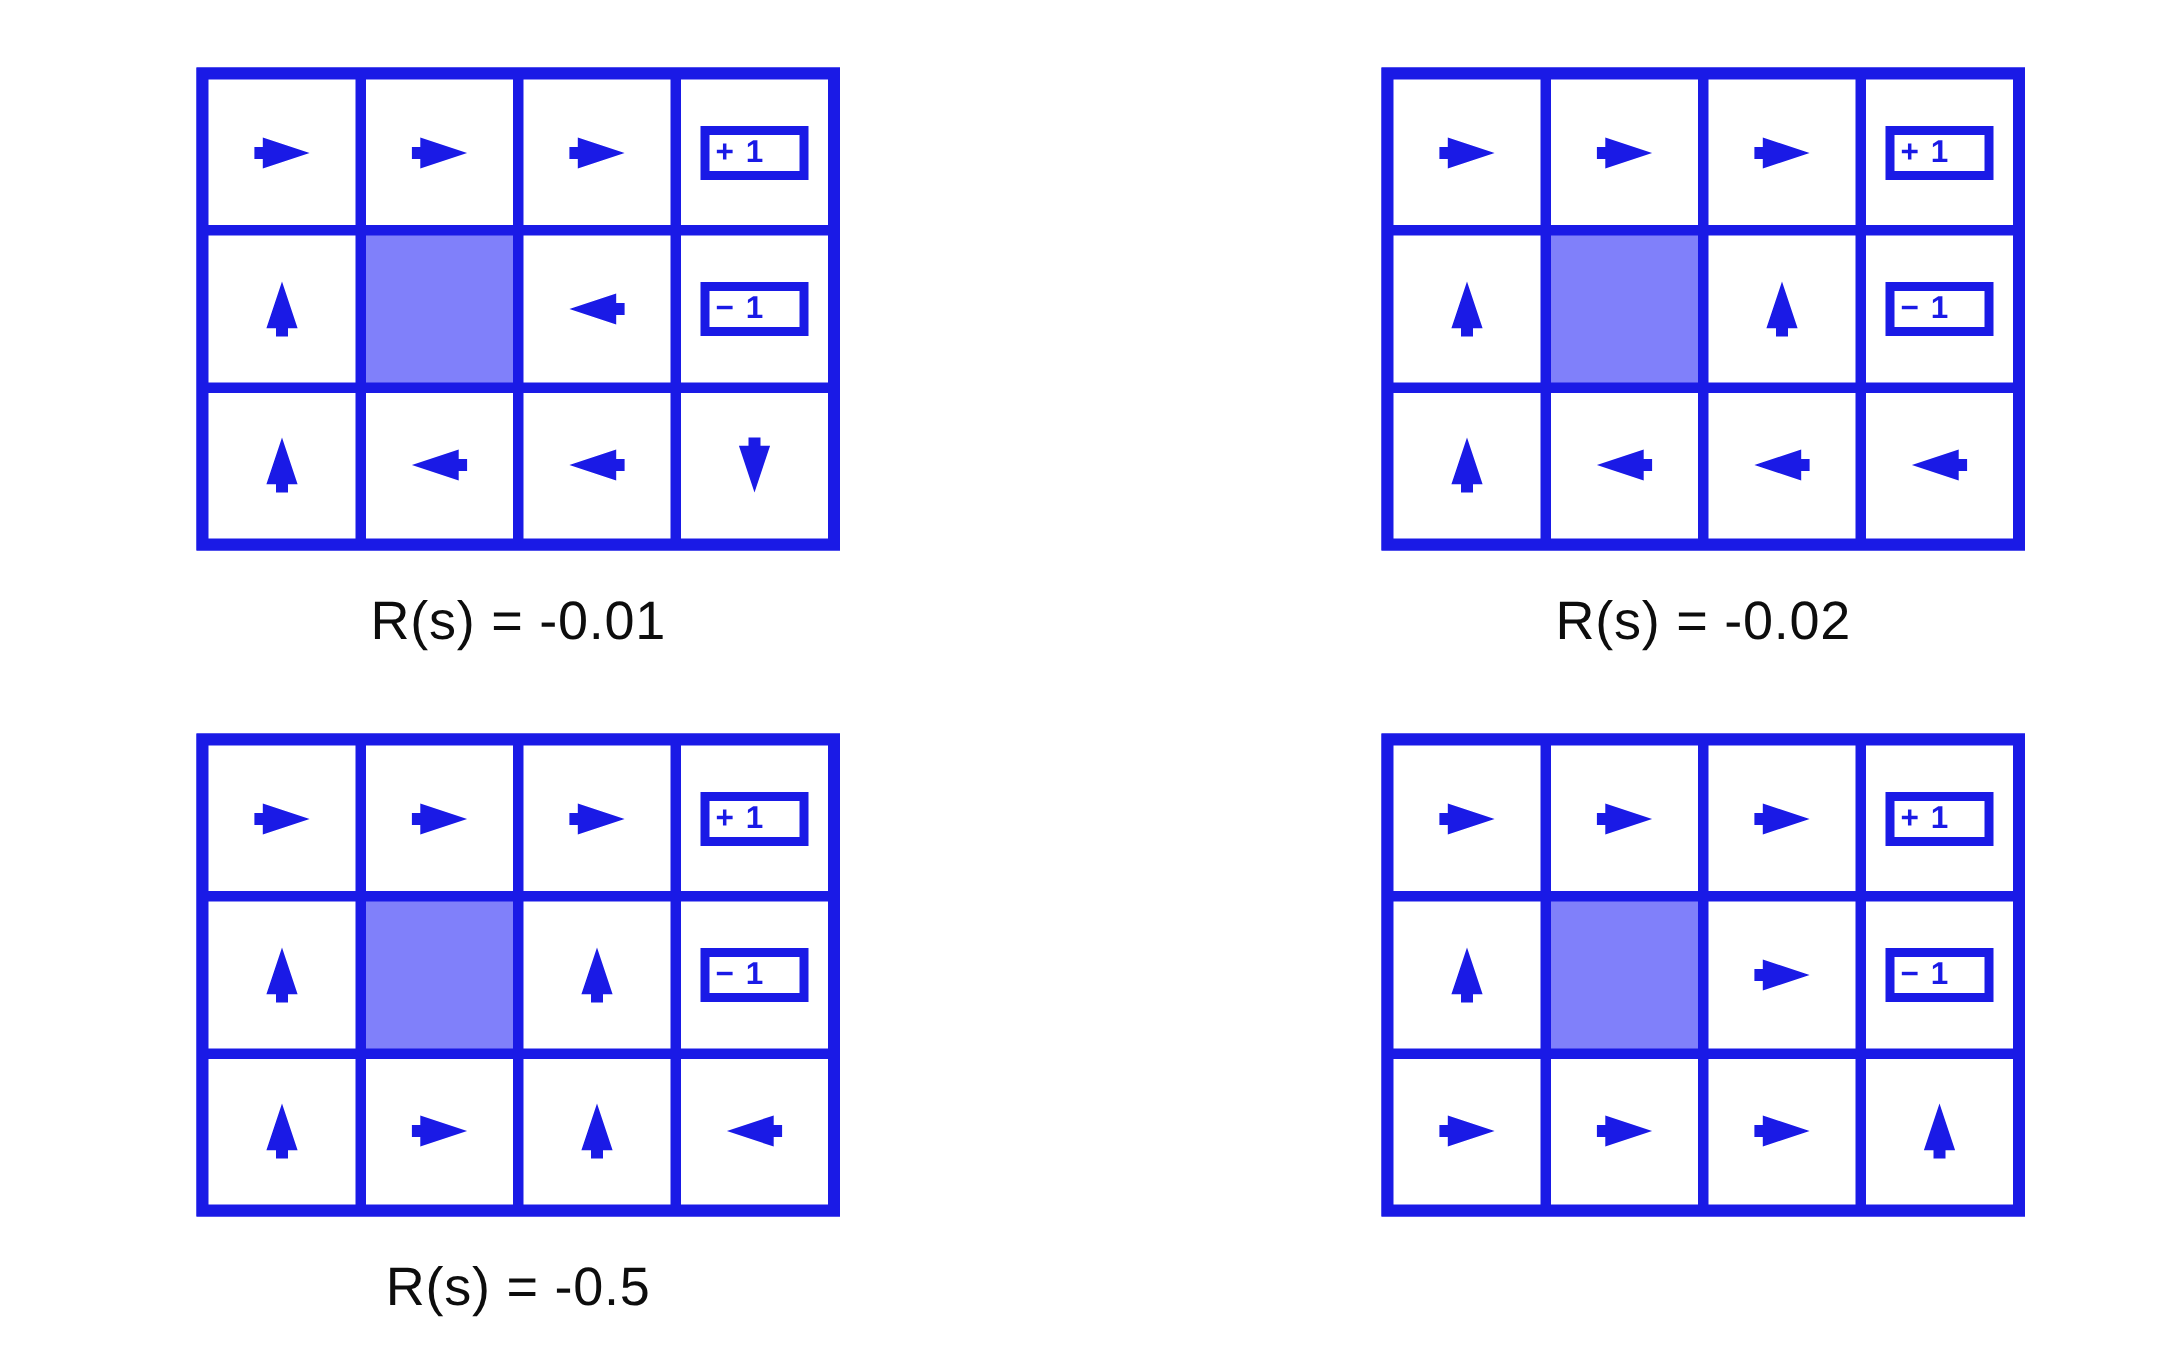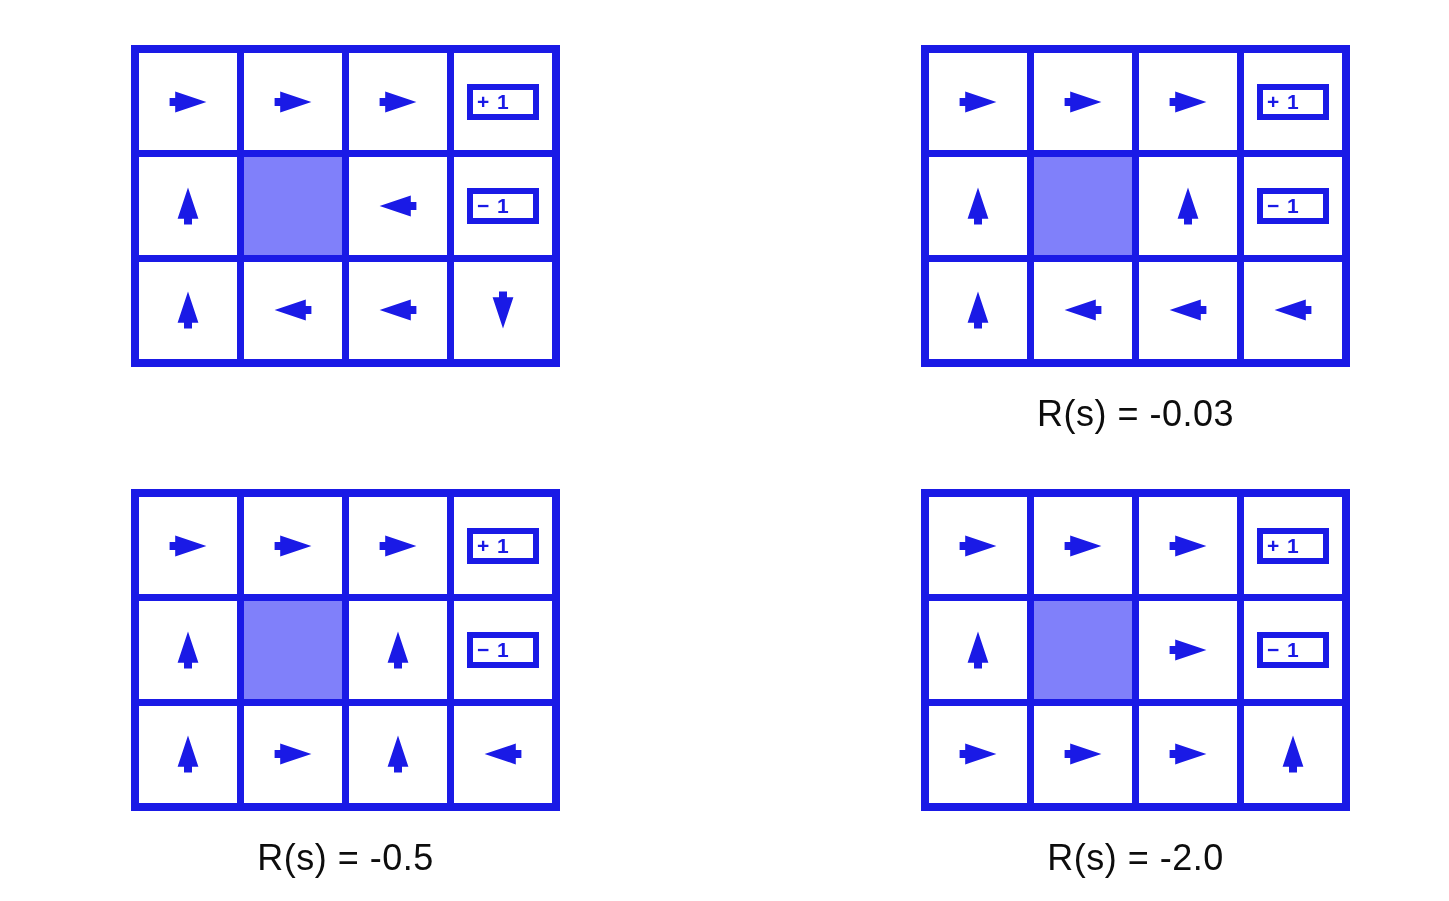--- a/index.html
+++ b/index.html
@@ -154,20 +154,21 @@
           </span>
         </div>
         <div class="cell">
           <span style="display: block;">
             <svg class="arrow-svg" viewBox="0 0 100 100" width="40" height="74">
               <path d="M 40,4 L 40,18 L 24,18 L 50,96 L 76,18 L 60,18 L 60,4 Z" fill="#1a1ae6"></path>
             </svg>
           </span>
         </div>
       </div>
+      <div class="caption">R(s) = -0.01</div>
     </div>
     <div class="panel" style="left: 921px; top: 45px;">
       <div class="grid" style="--ink: #1a1ae6;">
         <div class="cell">
           <span style="display: block;">
             <svg class="arrow-svg" viewBox="0 0 100 100" width="74" height="40">
               <path d="M 4,40 L 18,40 L 18,24 L 96,50 L 18,76 L 18,60 L 4,60 Z" fill="#1a1ae6"></path>
             </svg>
           </span>
         </div>
@@ -228,21 +229,21 @@
           </span>
         </div>
         <div class="cell">
           <span style="display: block;">
             <svg class="arrow-svg" viewBox="0 0 100 100" width="74" height="40">
               <path d="M 96,40 L 82,40 L 82,24 L 4,50 L 82,76 L 82,60 L 96,60 Z" fill="#1a1ae6"></path>
             </svg>
           </span>
         </div>
       </div>
-      <div class="caption">R(s) = -0.03</div>
+      <div class="caption">R(s) = -0.02</div>
     </div>
     <div class="panel" style="left: 131px; top: 489px;">
       <div class="grid" style="--ink: #1a1ae6;">
         <div class="cell">
           <span style="display: block;">
             <svg class="arrow-svg" viewBox="0 0 100 100" width="74" height="40">
               <path d="M 4,40 L 18,40 L 18,24 L 96,50 L 18,76 L 18,60 L 4,60 Z" fill="#1a1ae6"></path>
             </svg>
           </span>
         </div>
@@ -378,15 +379,14 @@
           </span>
         </div>
         <div class="cell">
           <span style="display: block;">
             <svg class="arrow-svg" viewBox="0 0 100 100" width="40" height="74">
               <path d="M 40,96 L 40,82 L 24,82 L 50,4 L 76,82 L 60,82 L 60,96 Z" fill="#1a1ae6"></path>
             </svg>
           </span>
         </div>
       </div>
-      <div class="caption">R(s) = -2.0</div>
     </div>
   </div>
 
 </body></html>

